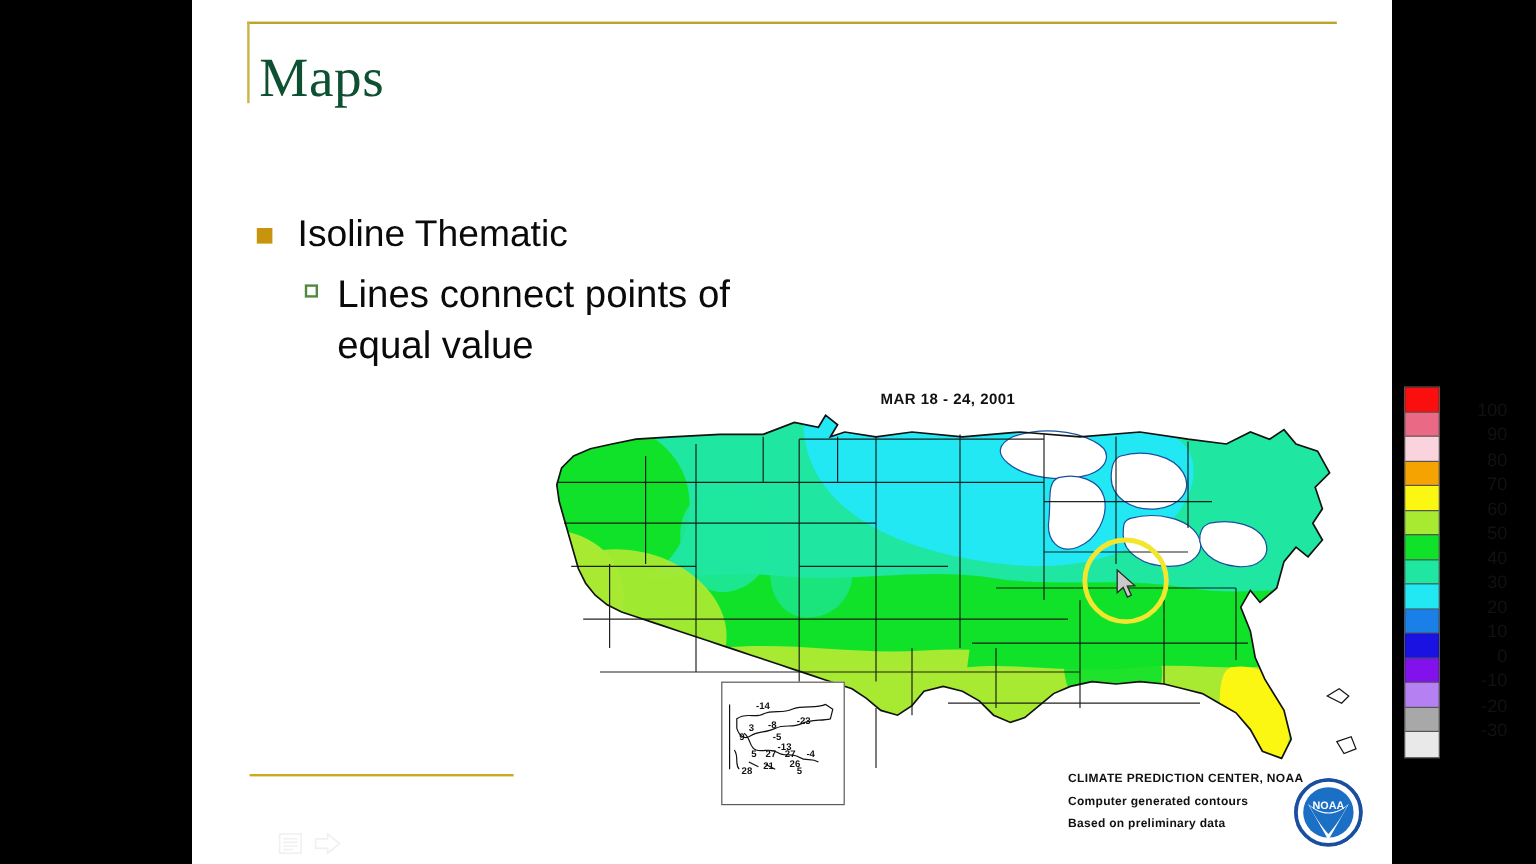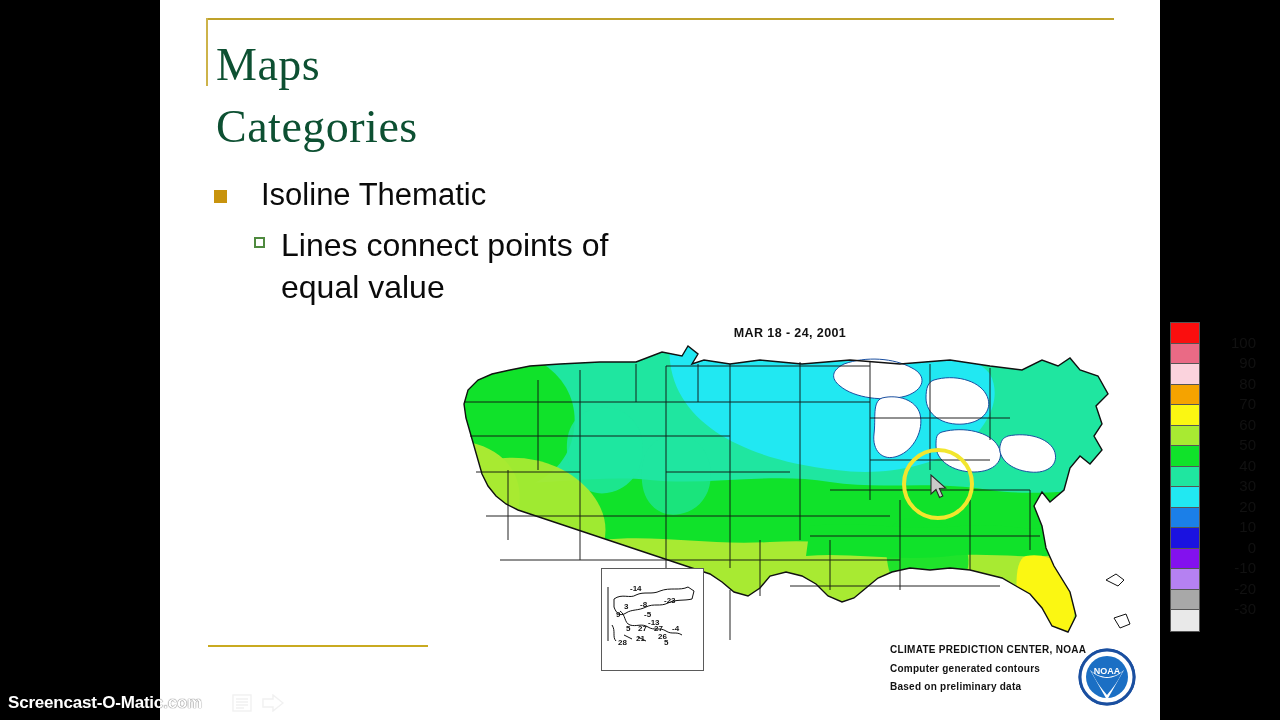--- a/index.html
+++ b/index.html
@@ -47,21 +47,21 @@
     font-size: 46px;
     line-height: 1.34;
     color: #0d5032;
     letter-spacing: 0.5px;
   }
   .title-line { display:block; }
 
   
   .bullet-l1 {
     position: absolute; left: 54px; top: 176px;
-    display: flex; align-items: flex-start; gap: 34px;
+    display: flex; align-items: flex-start; gap: 21px;
   }
   .sq-gold {
     width: 13px; height: 13px; background: #c8930d;
     margin-top: 14px; flex: none;
   }
   .bullet-l1-text {
     font-size: 31px; color: #0a0a0a; line-height: 1.25;
     white-space: nowrap;
   }
   .bullet-l2 {
@@ -171,21 +171,20 @@
   <div class="bar-right"></div>
 
   <div id="slide">
 
     <div class="rule-top"></div>
     <div class="rule-top-stub"></div>
     <div class="rule-bottom"></div>
 
     <div class="title">
       <span class="title-line">Maps</span>
-      <span class="title-line">Categories</span>
     </div>
 
     <div class="bullet-l1">
       <span class="sq-gold"></span>
       <span class="bullet-l1-text">Isoline Thematic</span>
     </div>
 
     <div class="bullet-l2">
       <span class="sq-green"></span>
       <span class="bullet-l2-text">Lines connect points of equal value</span>
@@ -425,15 +424,14 @@
 
   <svg class="pp-ctrl pp-menu" width="20" height="18" viewBox="0 0 20 18">
     <rect x="1" y="1" width="18" height="16" fill="none" stroke="#777" stroke-width="1.4"></rect>
     <path d="M4,5 H16 M4,8 H16 M4,11 H16 M4,14 H12" stroke="#777" stroke-width="1.3"></path>
   </svg>
   <svg class="pp-ctrl pp-next" width="22" height="18" viewBox="0 0 22 18">
     <path d="M1,5 H11 V1 L21,9 L11,17 V13 H1 Z" fill="none" stroke="#777" stroke-width="1.4"></path>
   </svg>
 
   <div class="wm-bar"></div>
-  <div class="wm-text">Screencast-O-Matic.com</div>
 
 </div>
 
 </body></html>

